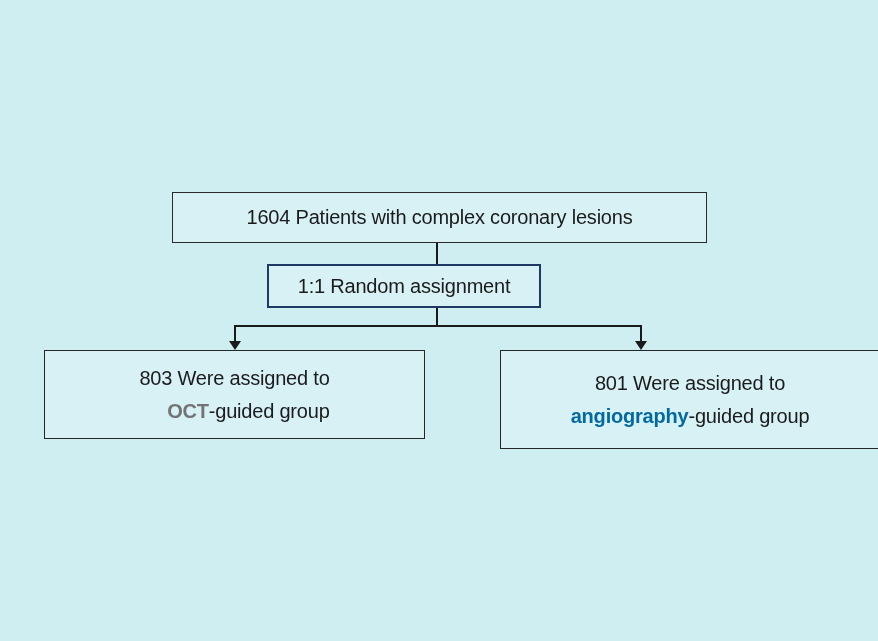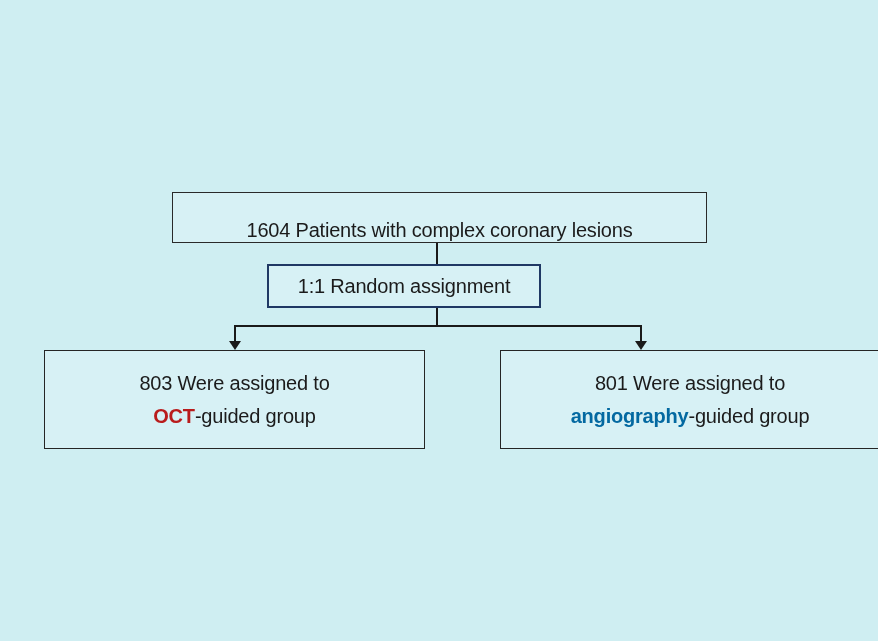--- a/index.html
+++ b/index.html
@@ -23,45 +23,45 @@
     align-items: center;
     justify-content: center;
     text-align: center;
     font-size: 20px;
     letter-spacing: -0.2px;
   }
   #enrollment-box {
     left: 172px; top: 192px;
     width: 535px; height: 51px;
     border: 1.5px solid #2a2a2a;
-    align-items: flex-end;
   }
   #randomization-box {
     left: 267px; top: 264px;
     width: 274px; height: 44px;
     border: 2px solid #1f3864;
   }
   #oct-box {
     left: 44px; top: 350px;
-    width: 381px; height: 99px;
+    width: 381px; height: 89px;
     border: 1.6px solid #252525;
+    text-align: right;
   }
   #angio-box {
     left: 452px; top: 350px;
     width: 380px; height: 99px;
     border: 1.6px solid #252525;
     margin-left: 48px;
   }
   .box-text .tline {
     line-height: 33px;
   }
   .hl {
     font-weight: bold;
   }
-  .hl-red   { color: #b91c1c; }
+  .hl-red   { color: #737373; }
   .hl-blue  { color: #0369a1; }
   .line {
     position: absolute;
     background: #1a1a1a;
   }
   .vline { width: 2px; }
   .hline { height: 2px; }
   #line-top-to-random   { left: 436px; top: 243px; height: 21px; }
   #line-random-stub     { left: 436px; top: 308px; height: 19px; }
   #line-split-horizontal{ left: 234px; top: 325px; width: 408px; }

